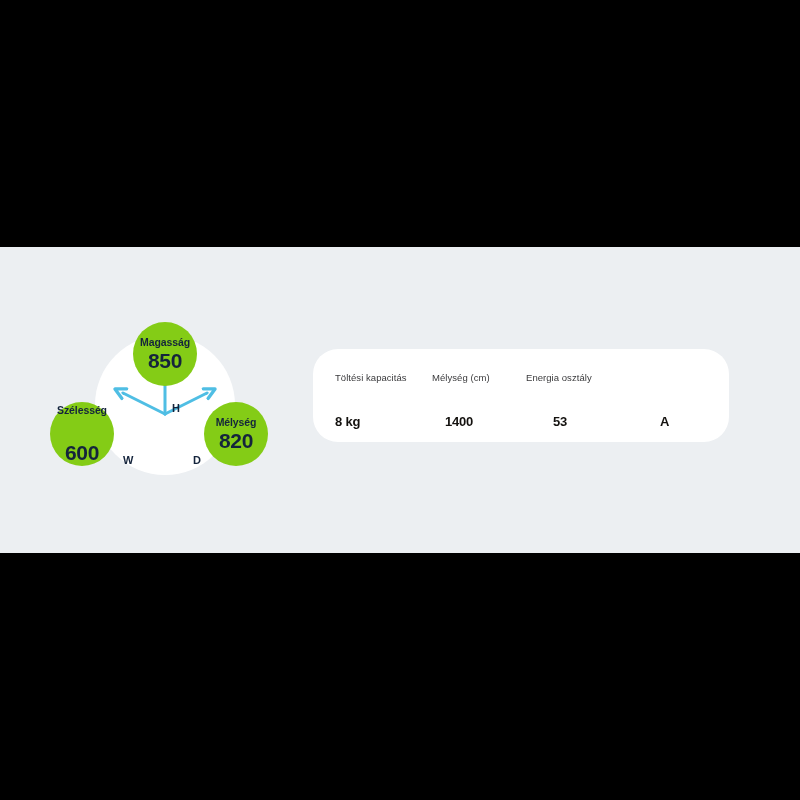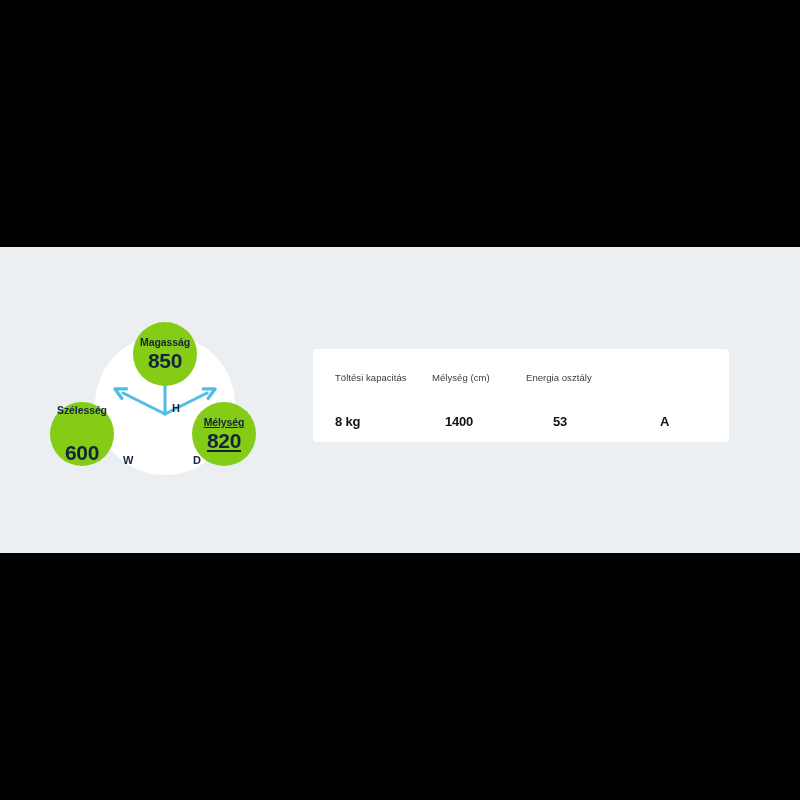--- a/index.html
+++ b/index.html
@@ -89,41 +89,41 @@
     margin-bottom: 3px;
   }
   .dim-bubble .bubble-value {
     font-size: 21px;
     font-weight: 700;
     letter-spacing: -0.3px;
   }
 
   #bubble-height { left: 133px; top: 40px;  width: 64px; height: 64px; }
   #bubble-width  { left: 50px;  top: 120px; width: 64px; height: 64px; gap: 24px; }
-  #bubble-depth  { left: 192px; top: 120px; width: 64px; height: 64px; text-decoration: underline; }
+  #bubble-depth  { left: 204px; top: 120px; width: 64px; height: 64px; }
 
   .axis-letter {
     position: absolute;
     font-size: 11px;
     font-weight: 700;
     color: #14243C;
   }
   #axis-letter-h { left: 172px; top: 120px; }
   #axis-letter-w { left: 123px; top: 172px; }
   #axis-letter-d { left: 193px; top: 172px; }
 
   
   #spec-card {
     position: absolute;
     left: 313px;
     top: 102px;
     width: 416px;
     height: 93px;
     background: #FFFFFF;
-    border-radius: 4px;
+    border-radius: 25px;
   }
 
   #spec-table {
     position: absolute;
     left: 22px;
     top: 22px;
     right: 14px;
     bottom: 10px;
   }
 

